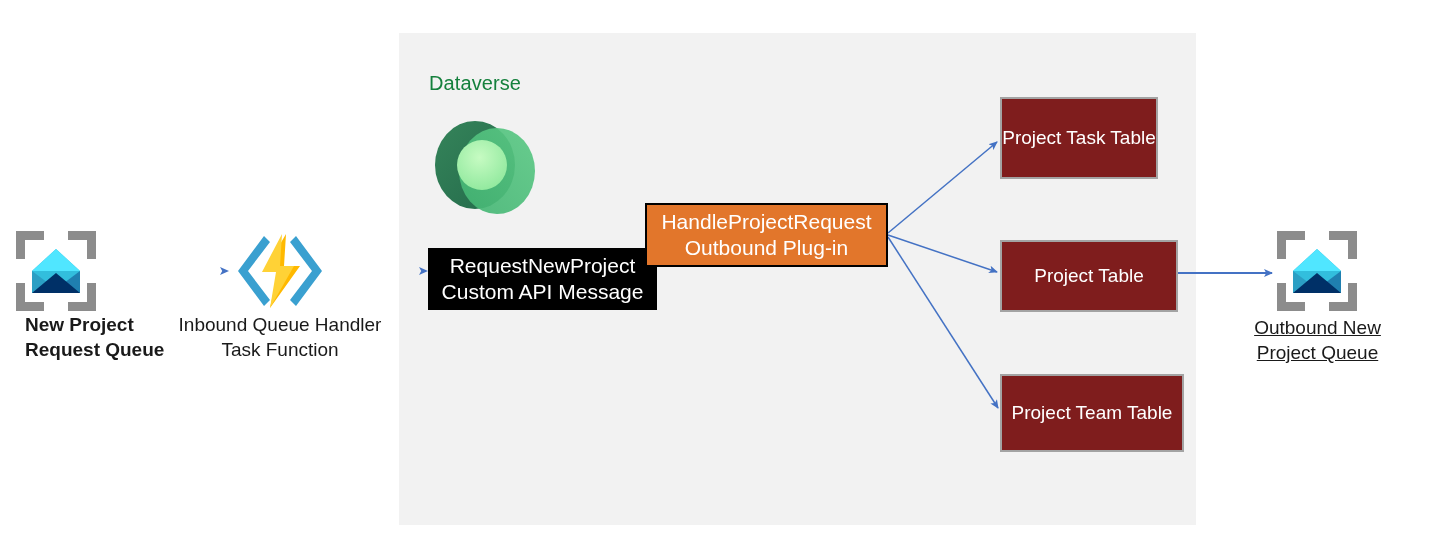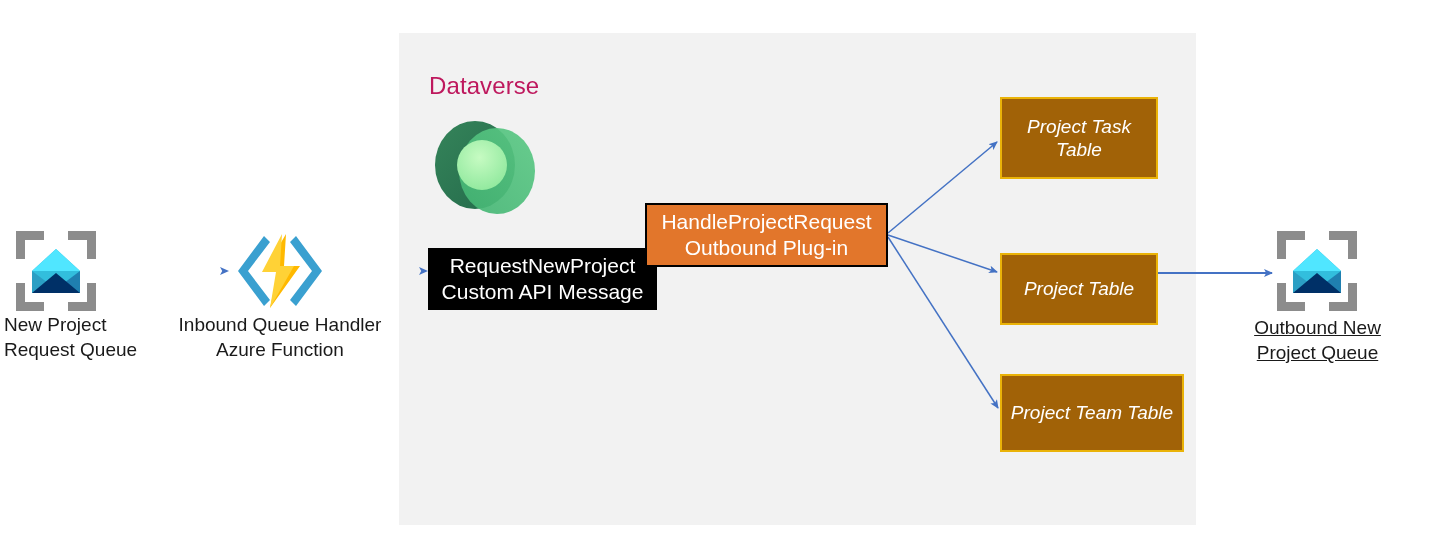--- a/index.html
+++ b/index.html
@@ -25,22 +25,22 @@
     left: 399px;
     top: 33px;
     width: 797px;
     height: 492px;
     background: #f2f2f2;
   }
   .panel-title {
     position: absolute;
     left: 429px;
     top: 72px;
-    font-size: 24px;
-    color: #be185d;
+    font-size: 20px;
+    color: #15803d;
     letter-spacing: 0.1px;
     white-space: nowrap;
   }
 
   
   .dv-logo {
     position: absolute;
     left: 424px;
     top: 113px;
     width: 122px;
@@ -88,24 +88,23 @@
   .node.black {
     background: #000000;
     font-size: 21px;
   }
   .node.orange {
     background: #E2762B;
     border: 2px solid #000000;
     font-size: 21px;
   }
   .node.blue {
-    background: #a16207;
-    border: 2px solid #eab308;
+    background: #7f1d1d;
+    border: 2px solid #a3a3a3;
     font-size: 19px;
-    font-style: italic;
   }
 
   
   .caption {
     position: absolute;
     font-size: 19px;
     color: #1a1a1a;
     line-height: 1.32;
     white-space: pre-line;
   }
@@ -202,48 +201,48 @@
       </g>
     </svg>
     <svg class="env" viewBox="0 0 52 52" width="52" height="52">
       <polygon points="26,4 50,26 50,48 2,48 2,26" fill="#32BEDD"></polygon>
       <polygon points="26,4 50,26 26,26 2,26" fill="#50E6FF"></polygon>
       <polygon points="2,26 26,44 2,48" fill="#2B9FC4"></polygon>
       <polygon points="50,26 26,44 50,48" fill="#1F7FB0"></polygon>
       <polygon points="2,48 26,28 50,48" fill="#003067"></polygon>
     </svg>
   </div>
-  <div class="caption left" style="left:4px; top:312px; width:180px;">New Project
+  <div class="caption left" style="left:25px; top:312px; width:180px;font-weight:bold;">New Project
 Request Queue</div>
 
   <div class="func-icon">
     <svg viewBox="0 0 92 78" width="92" height="78">
 
       <path d="M30,4 L36,10 L14,39 L36,68 L30,74 L4,39 Z" fill="#3AA0D0"></path>
 
       <path d="M62,4 L56,10 L78,39 L56,68 L62,74 L88,39 Z" fill="#3AA0D0"></path>
 
       <path d="M52,2 L30,40 L44,40 L36,76 L66,34 L50,34 Z" fill="#FFB900"></path>
 
       <path d="M48,2 L28,40 L42,40 L36,76 L60,34 L46,34 Z" fill="#FFD236"></path>
     </svg>
   </div>
   <div class="caption center" style="left:176px; top:312px; width:208px;">Inbound Queue Handler
-Azure Function</div>
+Task Function</div>
 
   <div class="node black" style="left:428px; top:248px; width:229px; height:62px;">RequestNewProject
 Custom API Message</div>
 
   <div class="node orange" style="left:645px; top:203px; width:243px; height:64px;">HandleProjectRequest
 Outbound Plug-in</div>
 
   <div class="node blue" style="left:1000px; top:97px; width:158px; height:82px;">Project
 Task Table</div>
 
-  <div class="node blue" style="left:1000px; top:253px; width:158px; height:72px;">Project
+  <div class="node blue" style="left:1000px; top:240px; width:178px; height:72px;">Project
 Table</div>
 
   <div class="node blue" style="left:1000px; top:374px; width:184px; height:78px;">Project Team
 Table</div>
 
   <div class="queue-icon" style="left:1277px; top:231px;">
     <svg class="bracket" viewBox="0 0 80 80" width="80" height="80">
       <g fill="#8C8C8C">
         <path d="M0,0 H28 V9 H9 V28 H0 Z"></path>
         <path d="M80,0 H52 V9 H71 V28 H80 Z"></path>

